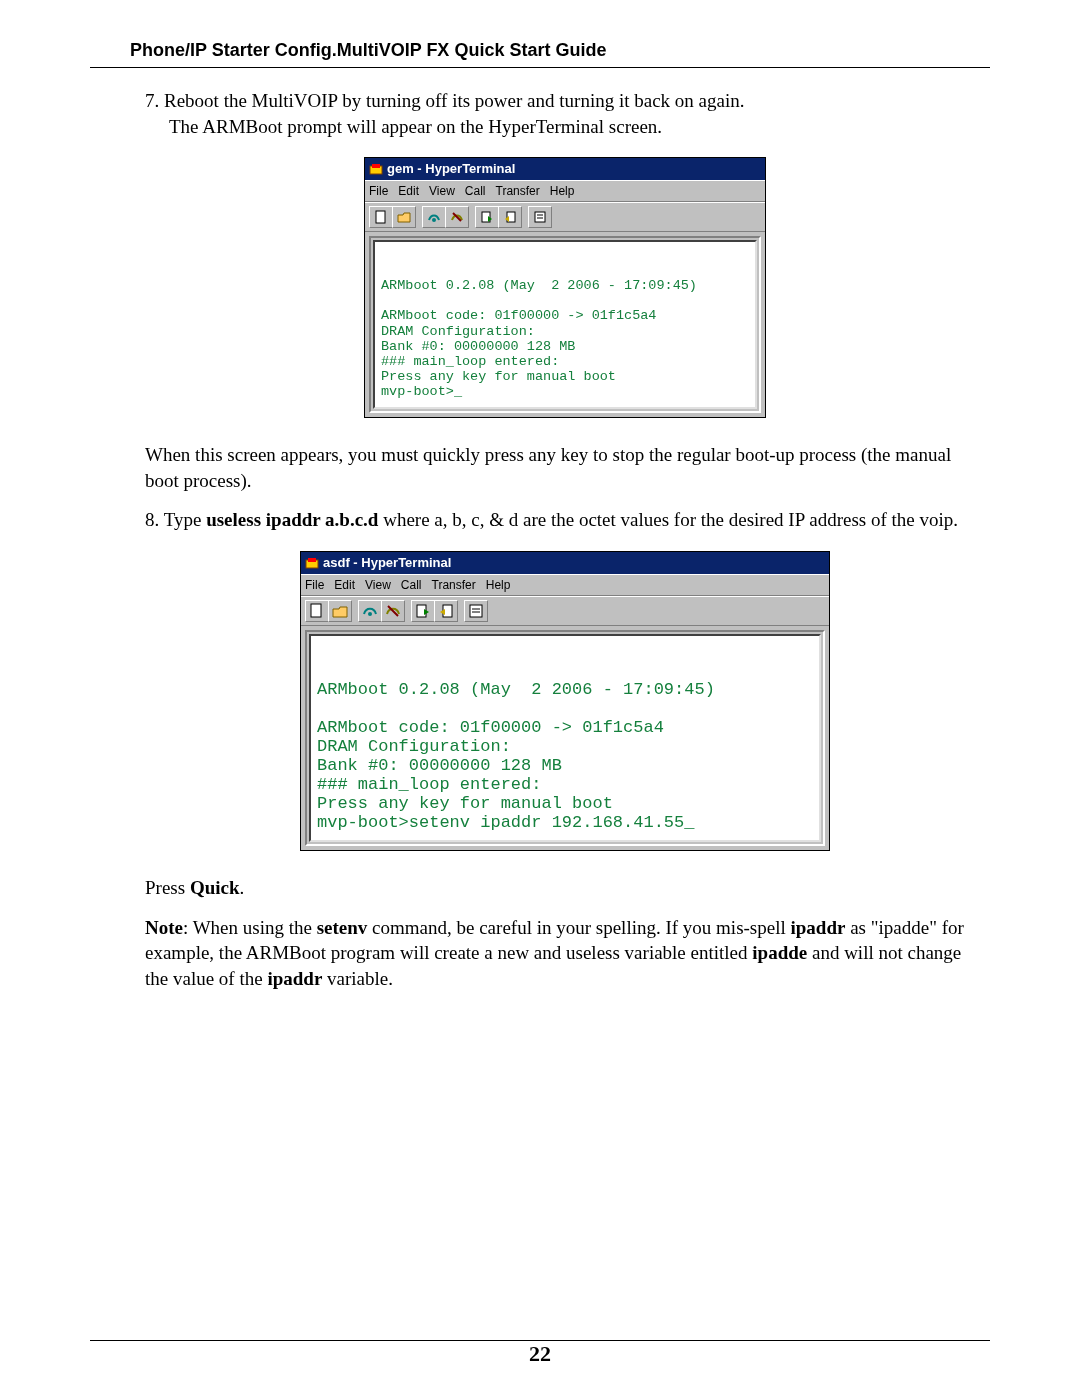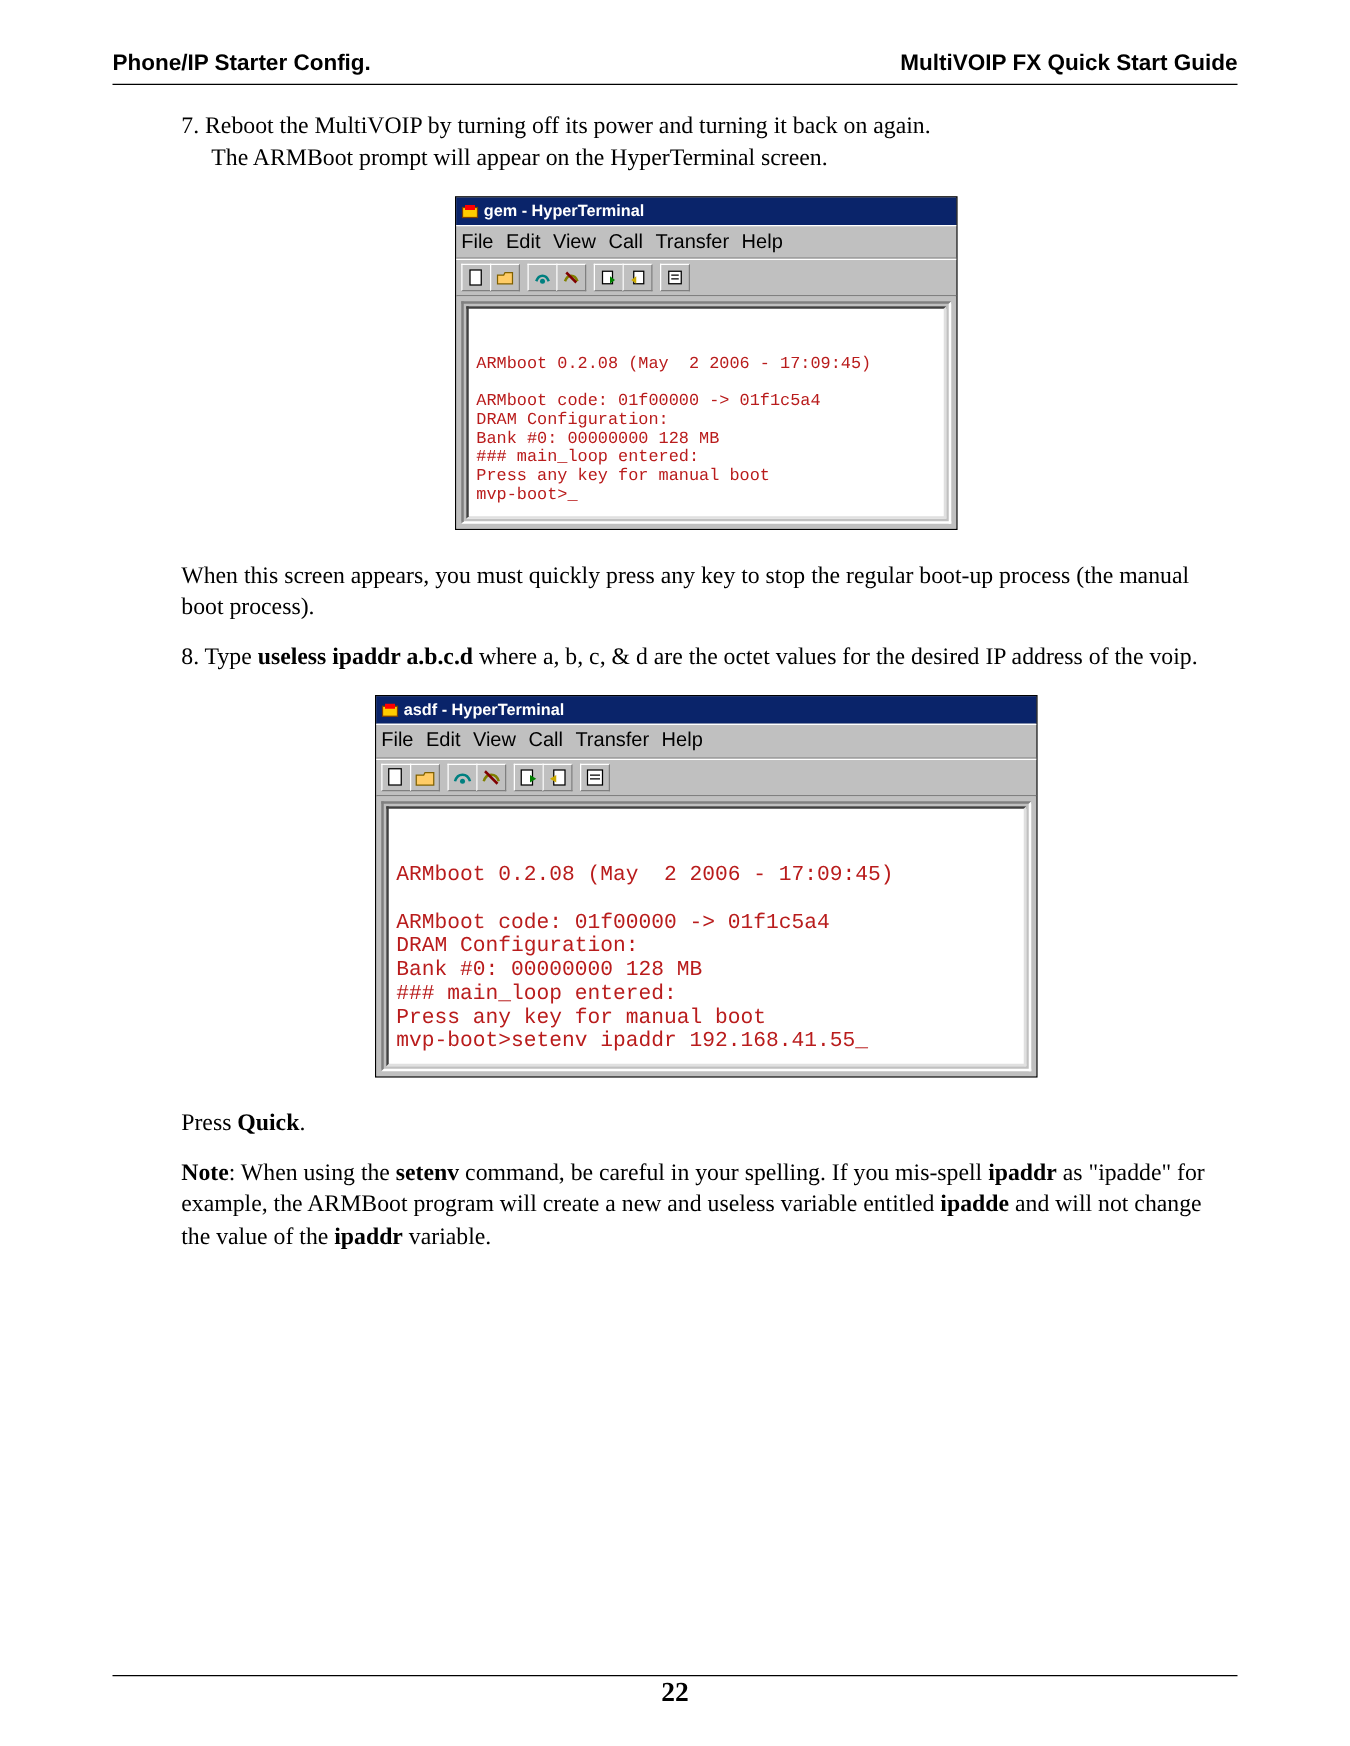--- a/index.html
+++ b/index.html
@@ -11,25 +11,26 @@
   }
   .page {
     width: 1080px;
     height: 1397px;
     position: relative;
     box-sizing: border-box;
     padding: 40px 90px 30px 90px;
   }
   .hdr {
     display: flex;
-    justify-content: space-between;
+    justify-content: flex-start;
     font-family: Arial, Helvetica, sans-serif;
     font-weight: bold;
     font-size: 18px;
     padding: 0 0 6px 0;
+    margin-left: 40px;
   }
   .rule {
     border-top: 1.5px solid #000;
     margin: 0 0 20px 0;
   }
   .body-text {
     font-size: 19px;
     line-height: 1.35;
     margin-left: 55px;
     margin-right: 5px;
@@ -66,21 +67,21 @@
   }
   .titlebar .ico {
     width: 14px; height: 14px;
     display: inline-block;
   }
   .titlebar .ico svg { display:block; }
 
   .menubar {
     background: #c0c0c0;
     font-family: Tahoma, Arial, sans-serif;
-    font-size: 16px;
+    font-size: 12px;
     padding: 2px 4px;
     border-top: 1px solid #fff;
     border-bottom: 1px solid #808080;
     display: flex;
     gap: 10px;
   }
   .menubar span { text-decoration: underline; text-decoration-color: transparent; }
 
   .toolbar {
     background: #c0c0c0;
@@ -118,21 +119,21 @@
   .terminner {
     border: 2px solid #404040;
     border-right-color: #e0e0e0;
     border-bottom-color: #e0e0e0;
     background: #fff;
   }
   .termtext {
     font-family: "Courier New", monospace;
     white-space: pre;
     padding: 6px 6px 8px 6px;
-    color: #b91c1c;
+    color: #15803d;
     line-height: 1.12;
   }
   .small .termtext { font-size: 13.5px; }
   .large .termtext { font-size: 17px; }
 
   .footer-rule {
     position: absolute;
     left: 90px; right: 90px; bottom: 56px;
     border-top: 1.5px solid #000;
   }

